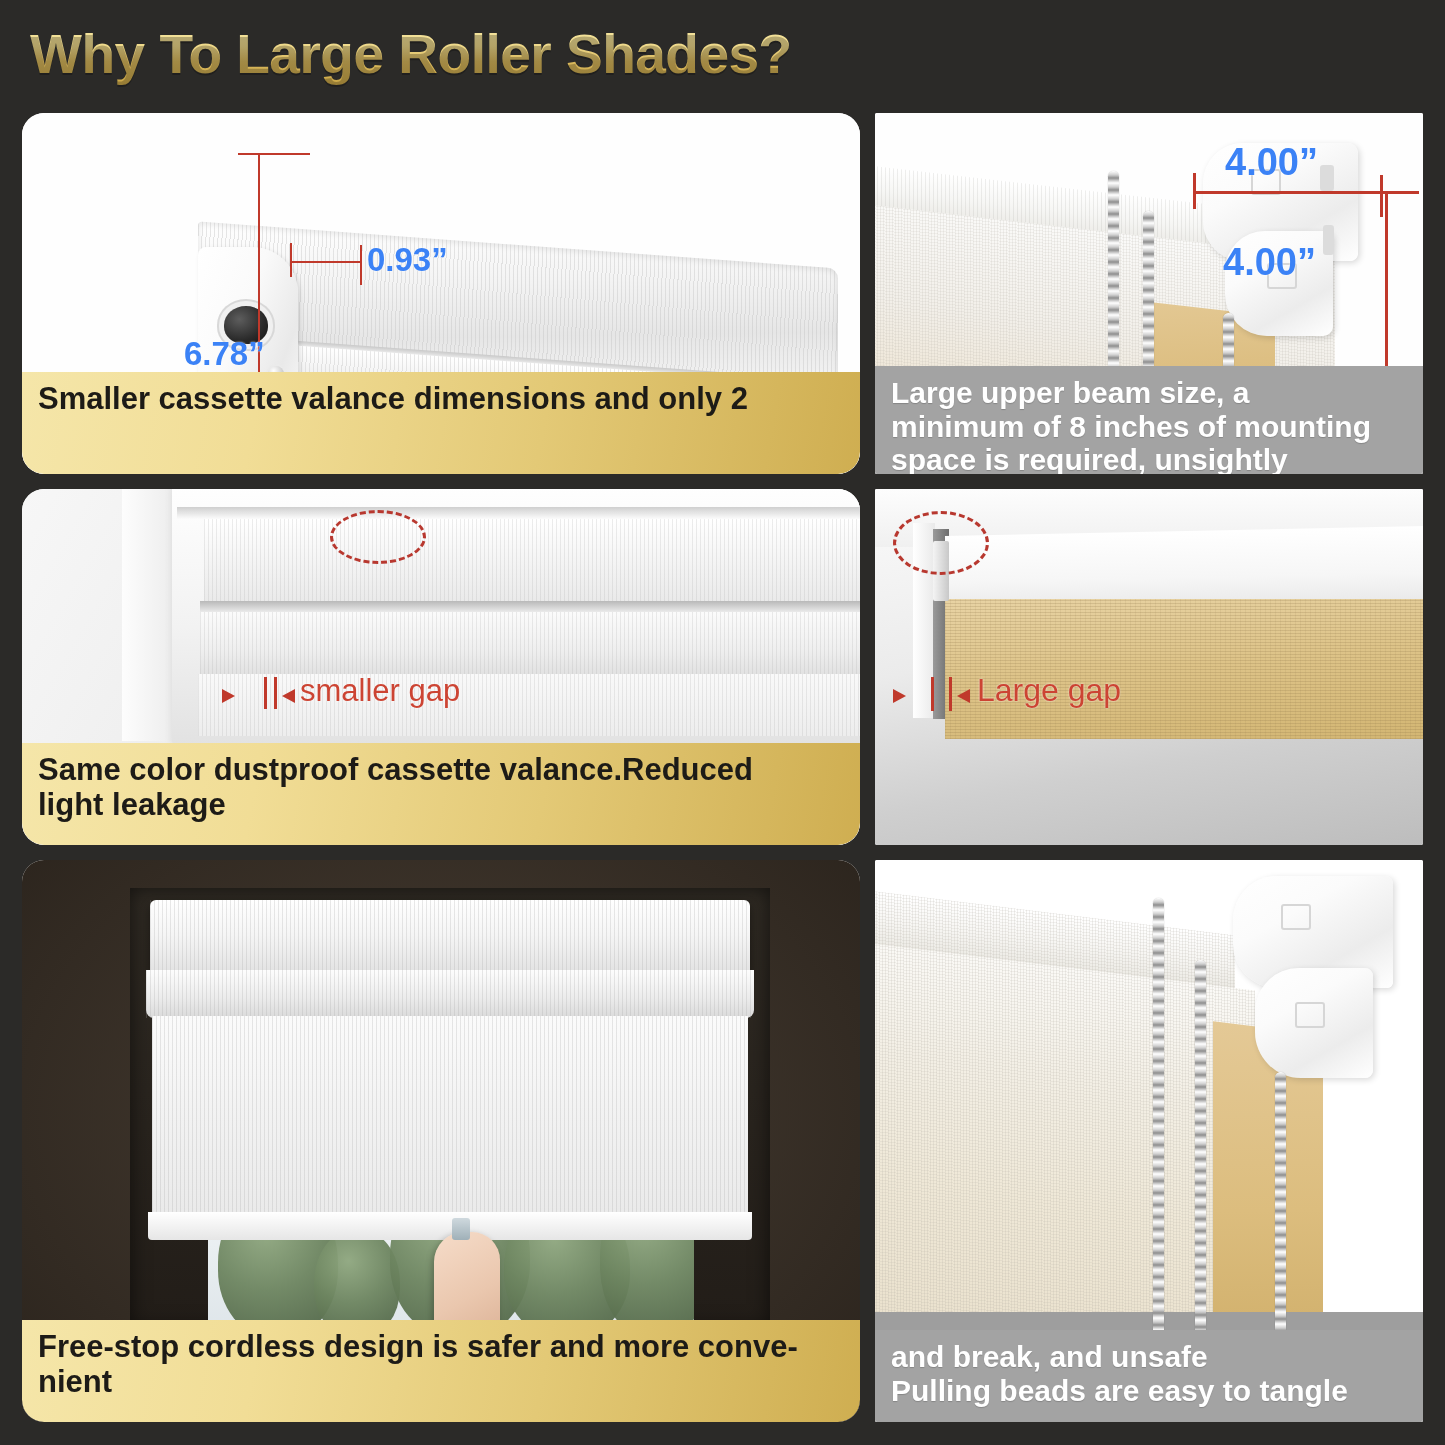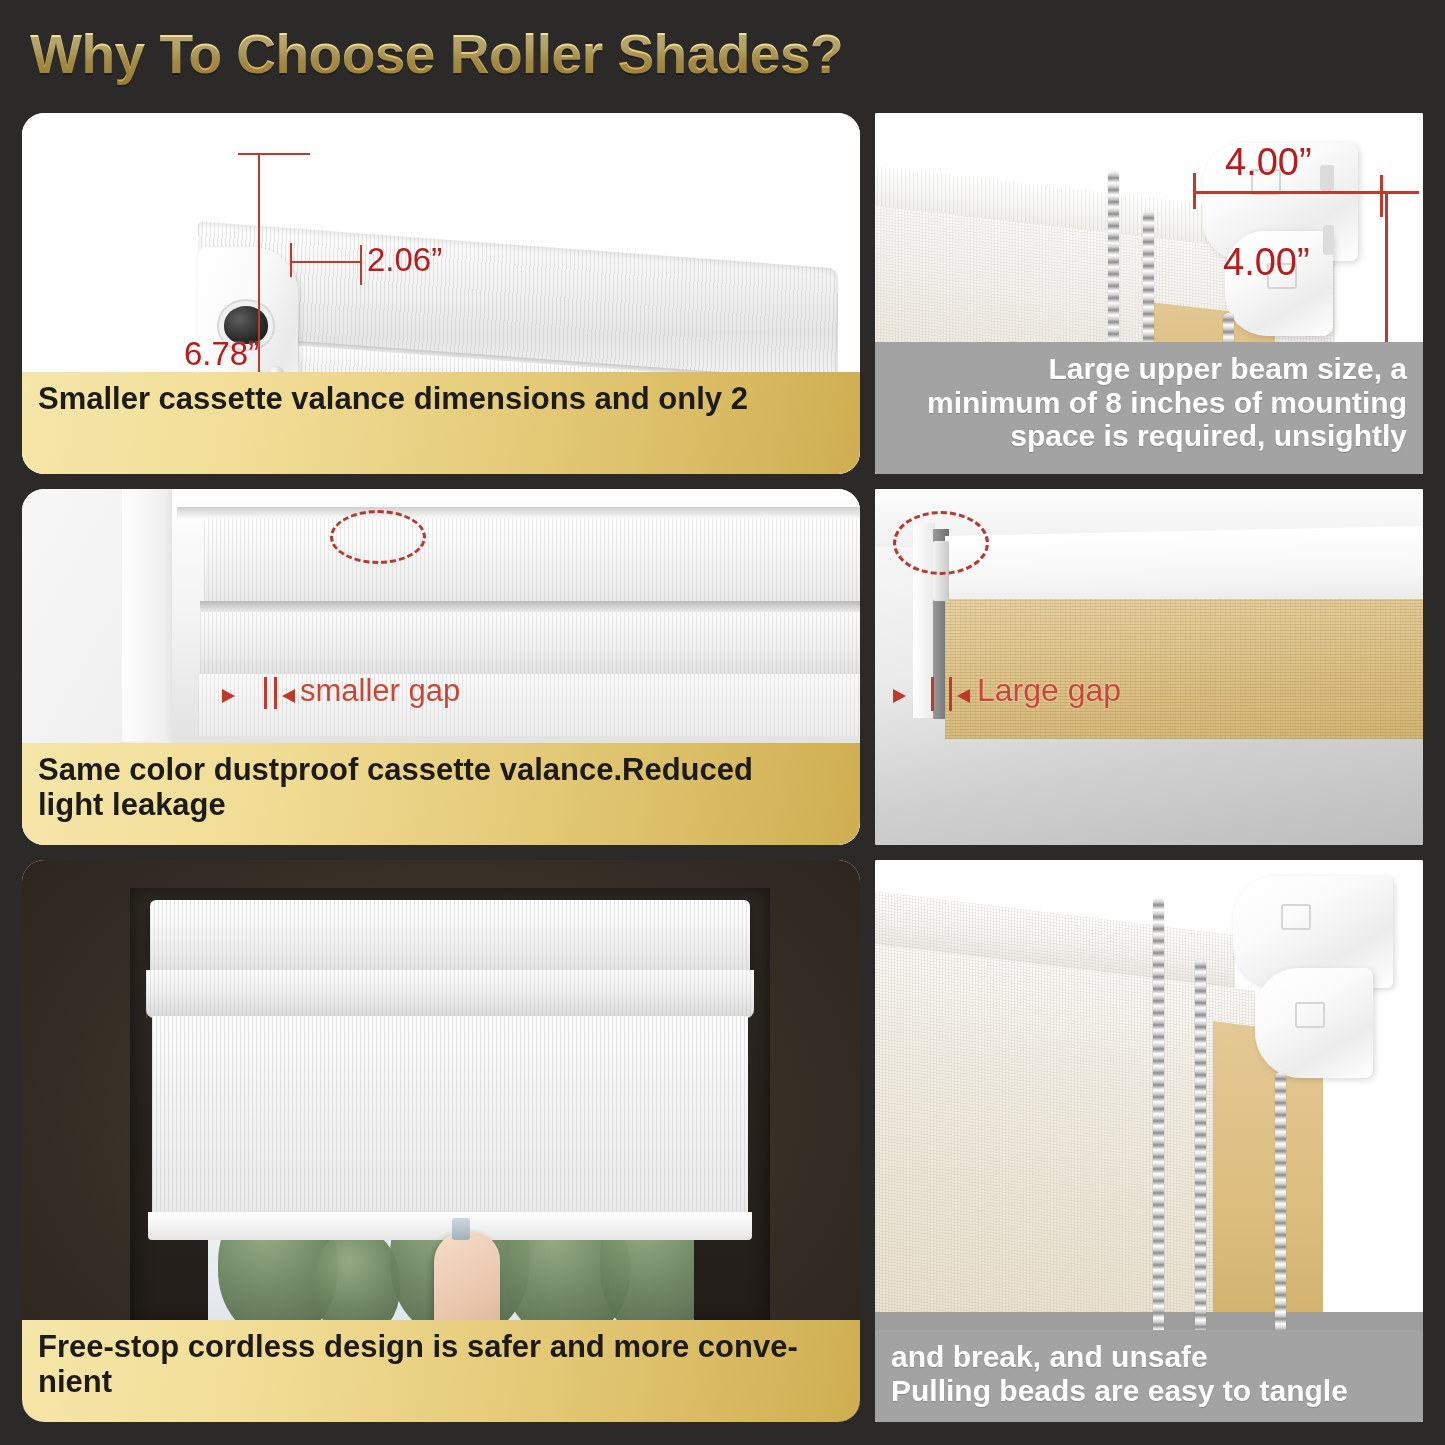--- a/index.html
+++ b/index.html
@@ -56,21 +56,21 @@
   }
   .caption.gray {
     background: #a3a3a3;
     color: #ffffff;
     font-size: 30px;
     text-shadow: 0 1px 1px rgba(0,0,0,0.18);
   }
   .cap-l1, .cap-l2 { display: block; white-space: nowrap; }
 
   .cap-h1 { height: 102px; }
-  .cap-h2 { height: 132px; text-align: right; }
+  .cap-h2 { height: 108px; }
   .cap-h3 { height: 92px; }
 
   
   .p1bg { position:absolute; inset:0; background:#fefefe; }
   .valance-body {
     position: absolute;
     left: 176px; top: 132px;
     width: 640px; height: 150px;
     background: linear-gradient(175deg, #ffffff 0%, #f4f4f4 30%, #e6e6e6 58%, #f2f2f2 80%, #ffffff 100%);
     border-radius: 4px 10px 12px 6px;
@@ -136,21 +136,21 @@
   .endcap-dial::after{
     content:""; position:absolute; left:14px; top:6px; width:10px; height:10px;
     background:#bdbdbd; clip-path: polygon(50% 0,100% 100%,0 100%);
   }
 
   
   .dim { position:absolute; background:#c0392b; z-index:20; }
   .dim-v { width: 2px; }
   .dim-h { height: 2px; }
   .dim-txt {
-    position:absolute; color:#b91c1c; font-weight:normal; z-index:21;
+    position:absolute; color:#3b82f6; font-weight:bold; z-index:21;
     font-family:"Liberation Sans", sans-serif;
     text-shadow: 0 0 2px rgba(255,255,255,0.85);
     white-space:nowrap;
   }
   .arrow-r, .arrow-l {
     position:absolute; width:0; height:0; z-index:21;
     border-top: 7px solid transparent; border-bottom: 7px solid transparent;
   }
   .arrow-r { border-left: 13px solid #c0392b; }
   .arrow-l { border-right: 13px solid #c0392b; }
@@ -395,21 +395,21 @@
     background:#9e9e9e;
   }
 
   .cap-sp { display:block; }
 </style>
 </head>
 <body>
 
 <div class="page">
 
-  <div class="title">Why To Choose Roller Shades?</div>
+  <div class="title">Why To Large Roller Shades?</div>
 
   <div class="panel left r1">
     <div class="stage">
       <div class="p1bg"></div>
 
       <div class="valance-body"></div>
       <div class="valance-seam"></div>
       <div class="valance-lip"></div>
 
       <div class="endcap"></div>
@@ -418,21 +418,21 @@
       <div class="endcap-dial"></div>
 
       <div class="dim dim-v" style="left:236px; top:40px; height:300px;"></div>
       <div class="dim dim-h" style="left:216px; top:40px; width:72px;"></div>
       <div class="dim dim-h" style="left:216px; top:338px; width:64px;"></div>
       <div class="dim-txt" style="left:162px; top:222px; font-size:33px;">6.78”</div>
 
       <div class="dim dim-h" style="left:268px; top:148px; width:72px;"></div>
       <div class="dim dim-v" style="left:268px; top:130px; height:34px;"></div>
       <div class="dim dim-v" style="left:338px; top:132px; height:40px;"></div>
-      <div class="dim-txt" style="left:345px; top:128px; font-size:33px;">2.06”</div>
+      <div class="dim-txt" style="left:345px; top:128px; font-size:33px;">0.93”</div>
     </div>
 
     <div class="caption gold cap-h1">
       <span class="cap-l1">Smaller cassette valance dimensions and only 2</span>
     </div>
   </div>
 
   <div class="panel right r1 p2">
     <div class="stage">
       <div class="p1bg"></div>

